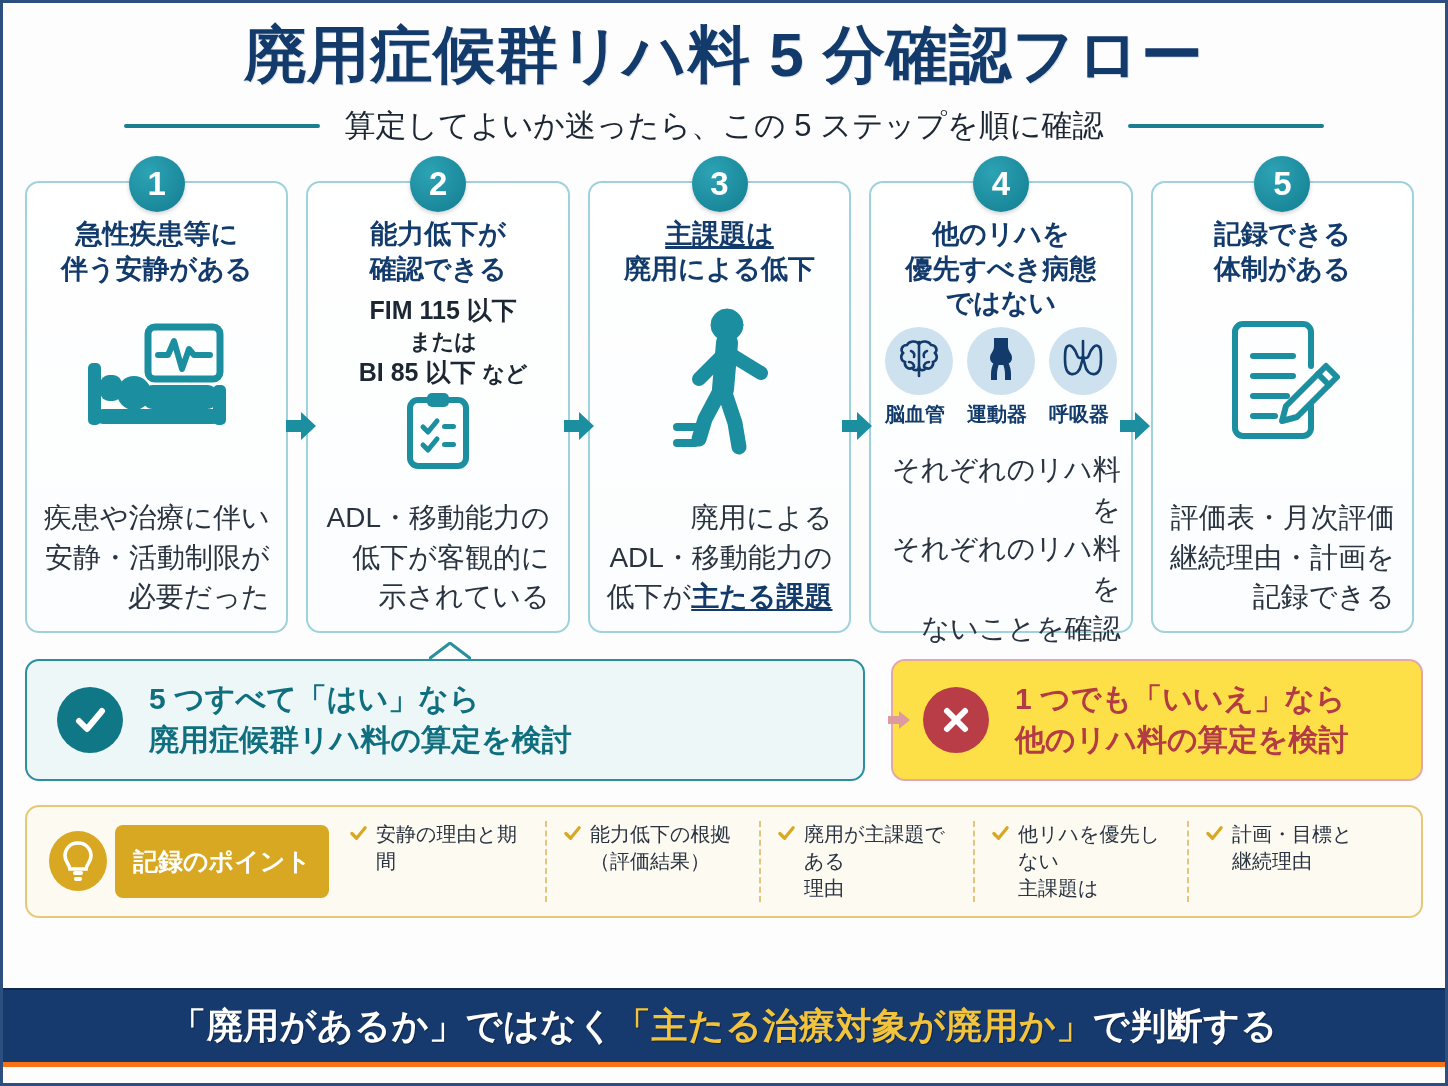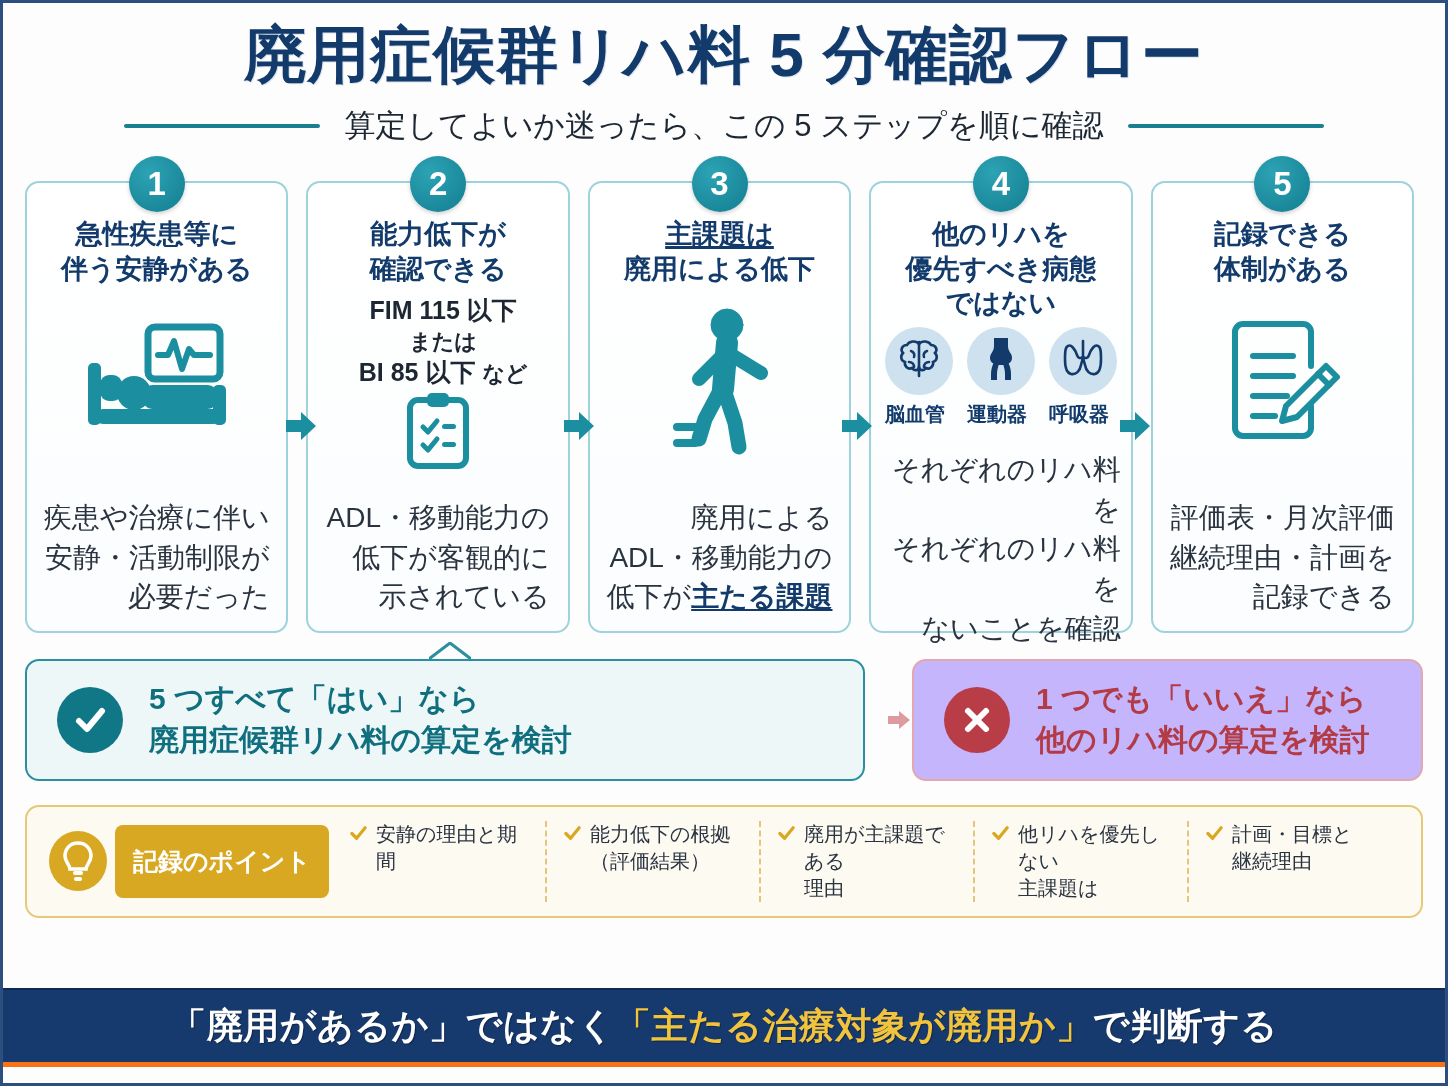--- a/index.html
+++ b/index.html
@@ -116,22 +116,22 @@
     padding:18px 30px;min-height:104px;
   }
   .banner.ok{
     width:840px;
     border:2px solid #2a8f9e;
     background:#eef7f8;
   }
   .banner.ng{
     flex:1 1 auto;
     border:2px solid #e2a8ad;
-    background:#c4b5fd;
-    margin-left:47px;
+    background:#fde047;
+    margin-left:26px;
   }
   .mark{
     width:66px;height:66px;border-radius:50%;
     display:flex;align-items:center;justify-content:center;flex:0 0 auto;
   }
   .mark.ok{background:#107787;}
   .mark.ng{background:#b93d47;}
   .banner-text{font-size:30px;font-weight:bold;line-height:1.36;}
   .banner.ok .banner-text{color:#0f6f7e;}
   .banner.ng .banner-text{color:#b33b45;}

